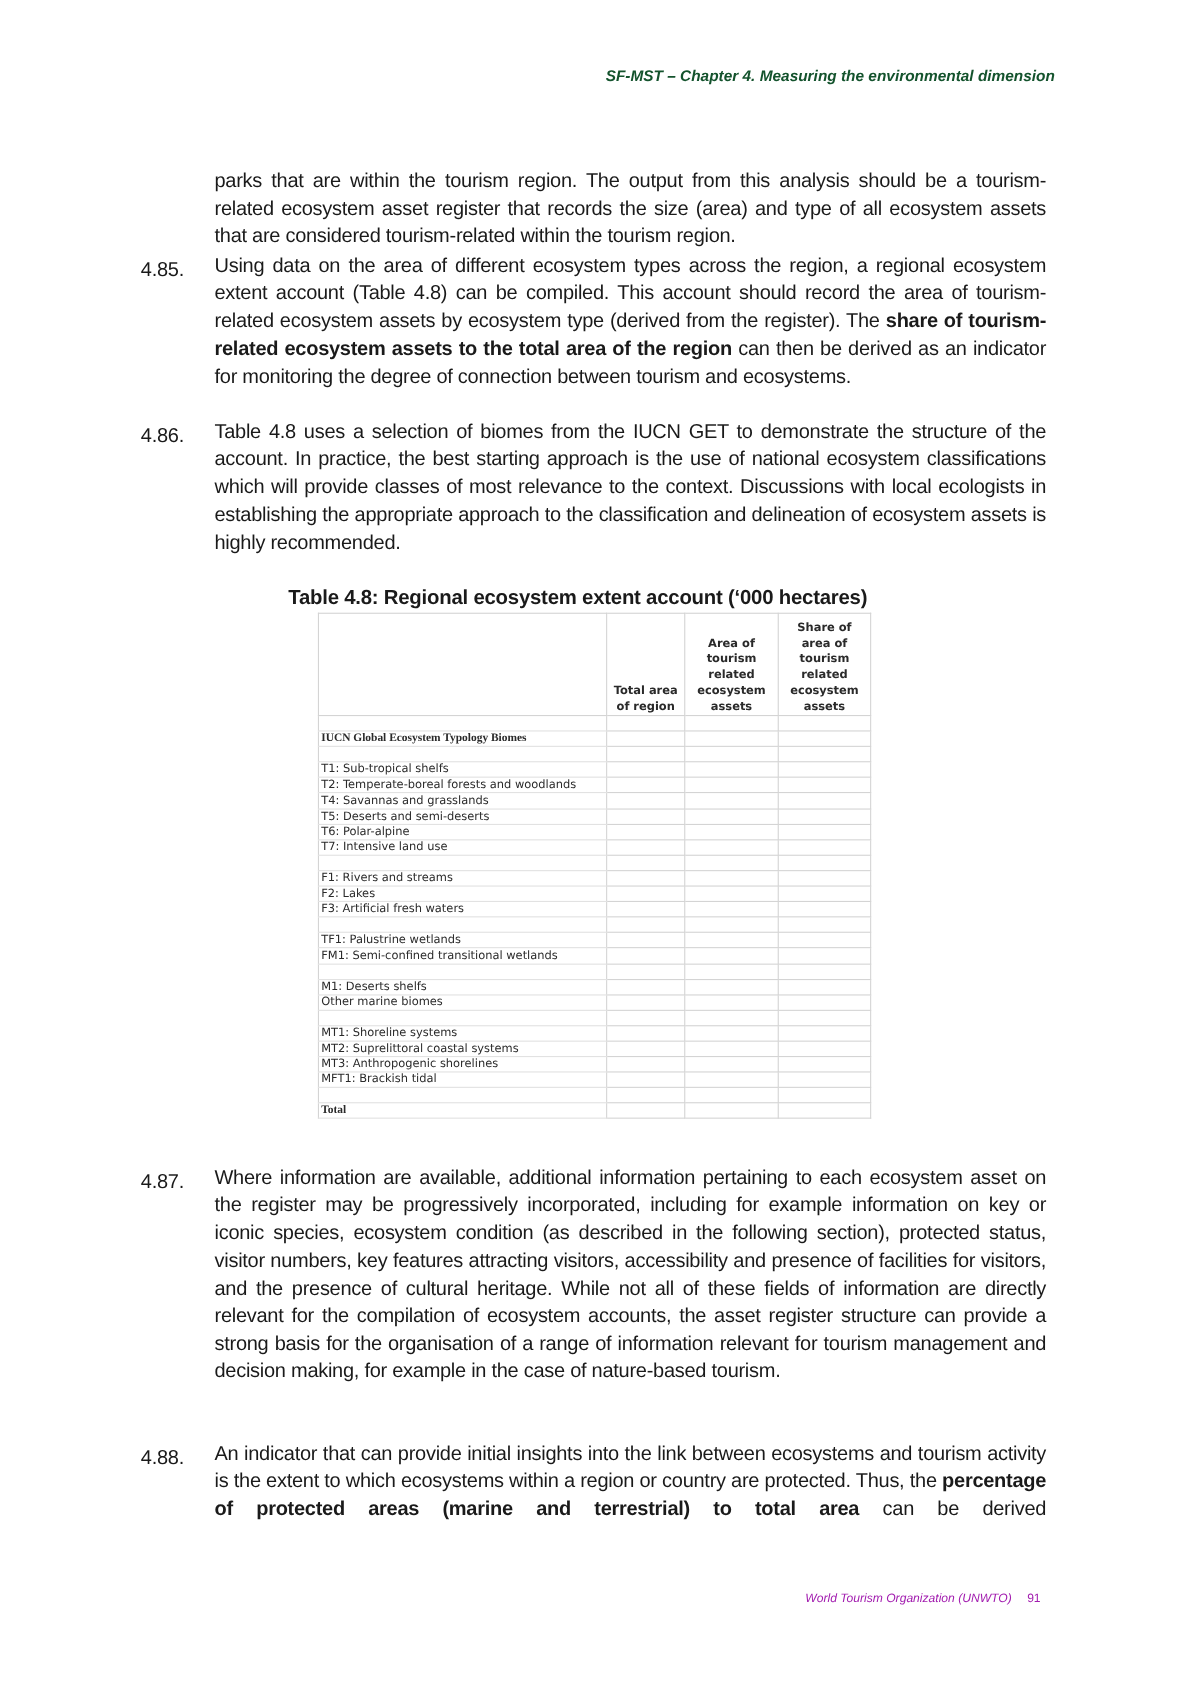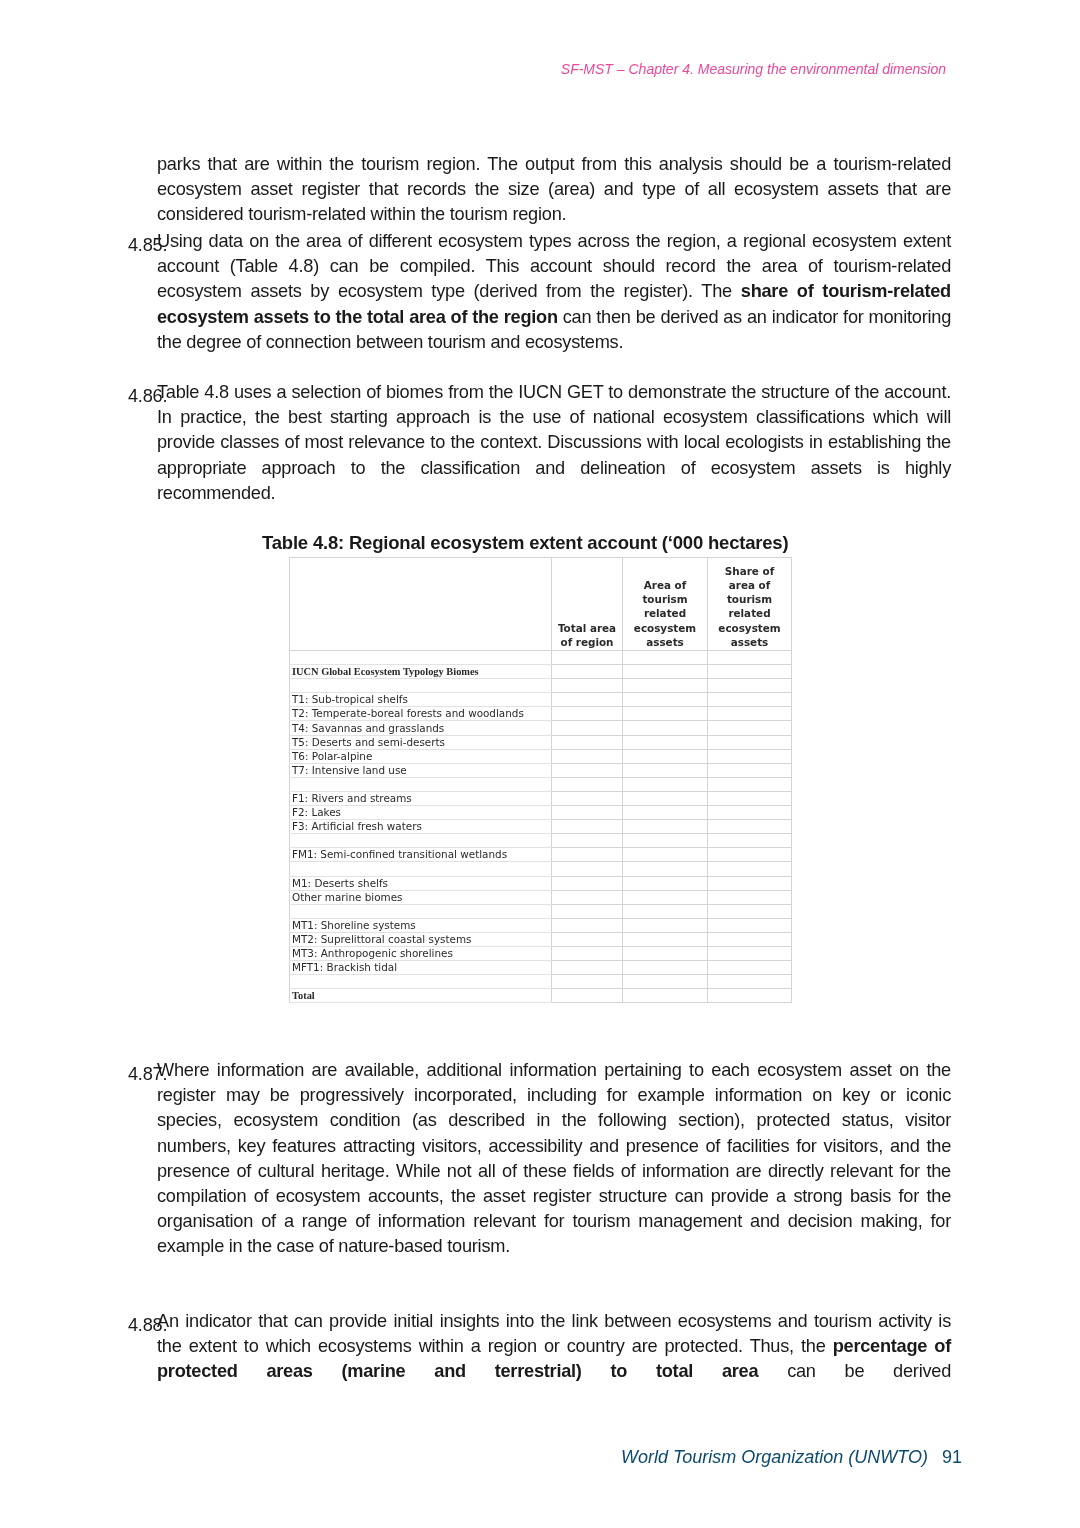--- a/index.html
+++ b/index.html
@@ -1,30 +1,31 @@
 <!DOCTYPE html>
 <html><head>
 <meta charset="utf-8">
 <style>
   html, body { margin: 0; padding: 0; background: #ffffff; }
   body {
     width: 1080px; height: 1528px; position: relative; overflow: hidden;
     font-family: "Liberation Sans", sans-serif; color: #1a1a1a;
   }
   .running-header {
-    position: absolute; top: 61px; right: 134px;
-    font-style: italic; font-size: 14px; color: #ec4899;
+    position: absolute; top: 61px; right: 121px;
+    font-style: italic; font-size: 14px; color: #14532d;
     font-family: "Liberation Sans", sans-serif;
+    font-weight: bold;
   }
   .para {
     position: absolute; left: 128px; width: 823px;
     font-size: 18.2px; line-height: 25.2px; letter-spacing: -0.25px;
   }
   .para .num { position: absolute; left: 0; top: 4px; width: 60px; }
-  .para .body { margin-left: 29px; text-align: justify; text-align-last: left; }
+  .para .body { margin-left: 67px; text-align: justify; text-align-last: left; }
   .para .body b { font-weight: bold; }
   .cont { top: 152px; }
   .p485 { top: 229px; }
   .p486 { top: 380px; }
   .p487 { top: 1058px; }
   .p488 { top: 1309px; }
 
   .table-title {
     position: absolute; left: 262px; top: 532px;
     font-size: 18.5px; font-weight: bold; letter-spacing: -0.2px;
@@ -41,22 +42,22 @@
   .tbl th { font-weight: bold; text-align: center; vertical-align: bottom; padding-bottom: 1px; }
   .tbl .hdr th { height: 91px; white-space: normal; line-height: 14.2px; }
   .tbl col.c0 { width: 262px; }
   .tbl col.c1 { width: 71px; }
   .tbl col.c2 { width: 85px; }
   .tbl col.c3 { width: 84px; }
   .tbl .bold { font-weight: bold; font-family: Liberation Serif, serif; }
   .tbl td.lbl { border-top-color: #e2e2e2; border-bottom-color: #e2e2e2; }
 
   .footer {
-    position: absolute; top: 1447px; right: 118px;
-    font-size: 18px; color: #0c4a6e;
+    position: absolute; top: 1447px; right: 134px;
+    font-size: 11px; color: #a21caf;
   }
   .footer .org { font-style: italic; margin-right: 14px; }
 </style>
 </head>
 <body>
 
 <div class="running-header">SF-MST – Chapter 4. Measuring the environmental dimension</div>
 
 <div class="para cont">
   <div class="body">parks that are within the tourism region. The output from this analysis should be a tourism-related ecosystem asset register that records the size (area) and type of all ecosystem assets that are considered tourism-related within the tourism region.</div>
@@ -168,20 +169,26 @@
         <td></td>
         <td></td>
       </tr>
       <tr>
         <td class="lbl"></td>
         <td></td>
         <td></td>
         <td></td>
       </tr>
       <tr>
+        <td class="lbl">TF1: Palustrine wetlands</td>
+        <td></td>
+        <td></td>
+        <td></td>
+      </tr>
+      <tr>
         <td class="lbl">FM1: Semi-confined transitional wetlands</td>
         <td></td>
         <td></td>
         <td></td>
       </tr>
       <tr>
         <td class="lbl"></td>
         <td></td>
         <td></td>
         <td></td>

